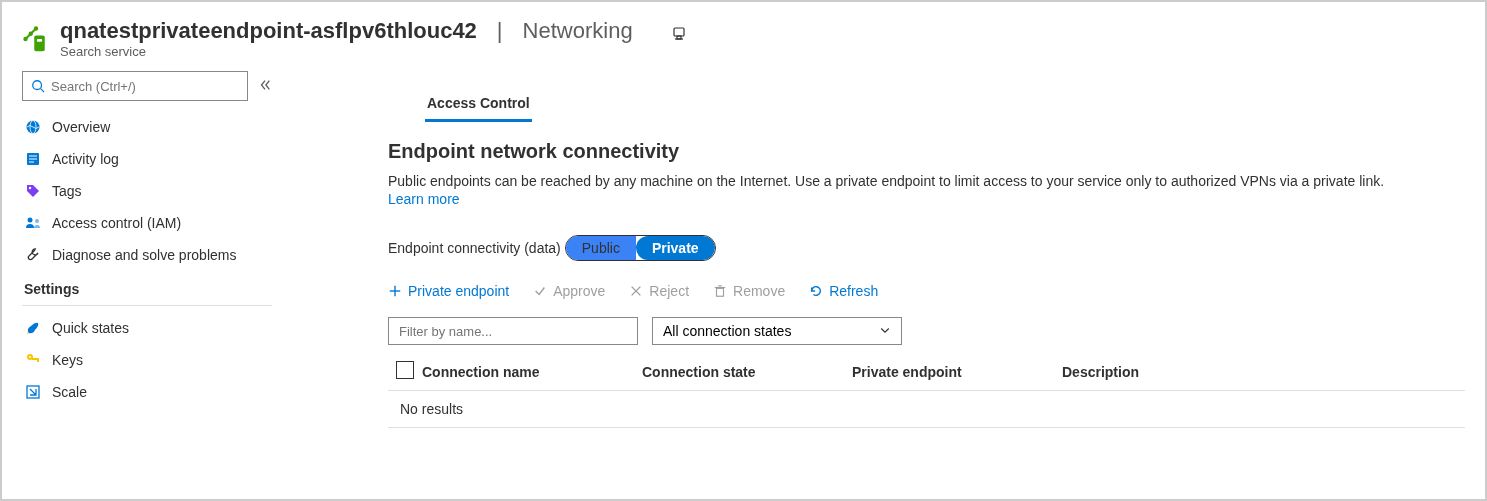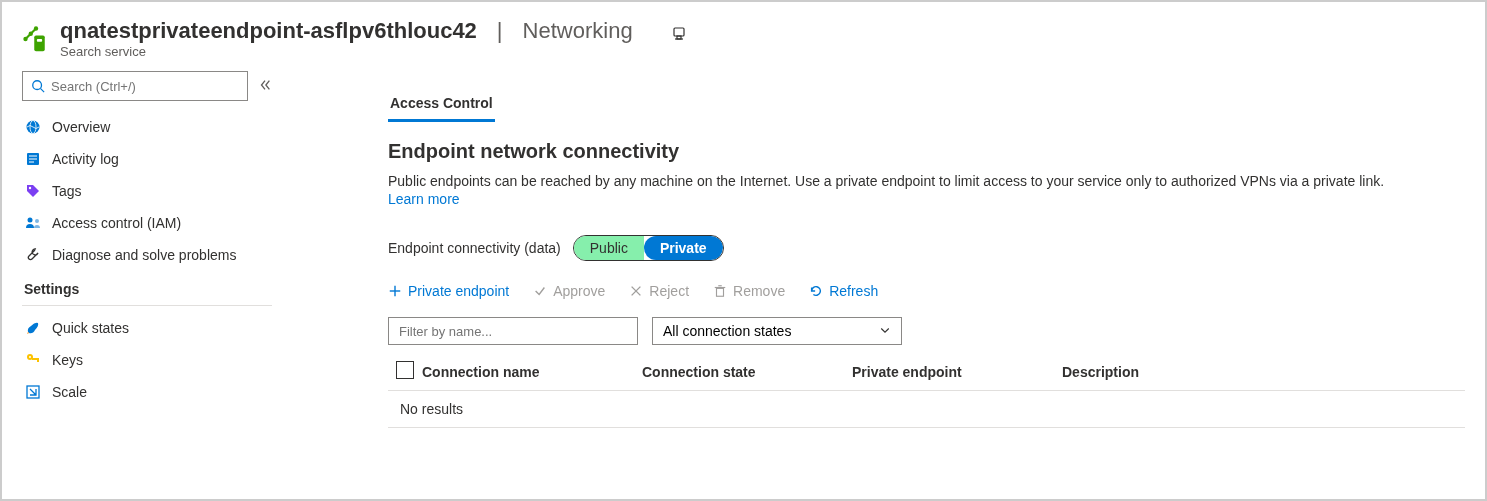--- a/index.html
+++ b/index.html
@@ -60,33 +60,34 @@
   }
   .section-divider { border: none; border-top: 1px solid #e1dfdd; margin: 4px 0 6px; }
 
   .main { flex: 1; padding: 0 0 0 60px; }
   .tab-bar { display: flex; border-bottom: 0 solid transparent; margin-bottom: 18px; padding-top: 20px; }
   .tab {
     padding: 4px 2px 8px; margin-right: 24px;
     font-size: 14px; font-weight: 600; color: #323130;
     border-bottom: 3px solid #0078d4;
     cursor: pointer;
+    margin-left: 37px;
   }
   .section-title { font-size: 20px; font-weight: 600; margin-bottom: 10px; }
   .description { font-size: 14px; color: #323130; margin-bottom: 2px; max-width: 1100px; }
   .learn-more { color: #0078d4; text-decoration: none; font-size: 14px; cursor: pointer; }
 
   .toggle-row { display: flex; align-items: center; margin-top: 28px; }
-  .toggle-label { font-size: 14px; color: #323130; margin-right: 12px; }
+  .toggle-label { font-size: 14px; color: #323130; margin-right: 4px; }
   .toggle-pill {
     display: inline-flex; border: 1px solid #323130; border-radius: 999px; overflow: hidden;
     height: 26px;
   }
   .toggle-opt {
-    padding: 3px 16px; font-size: 14px; color: #323130; background: #86efac;
+    padding: 3px 16px; font-size: 14px; color: #323130; background: #3b82f6;
     display: inline-flex; align-items: center; cursor: pointer;
   }
   .toggle-opt.active { background: #0078d4; color: #fff; border-radius: 999px; font-weight: bold; }
 
   .toolbar { display: flex; align-items: center; gap: 24px; margin-top: 22px; }
   .tool-btn {
     display: inline-flex; align-items: center; gap: 6px;
     font-size: 14px; color: #0078d4; cursor: pointer;
     background: none; border: none;
   }

